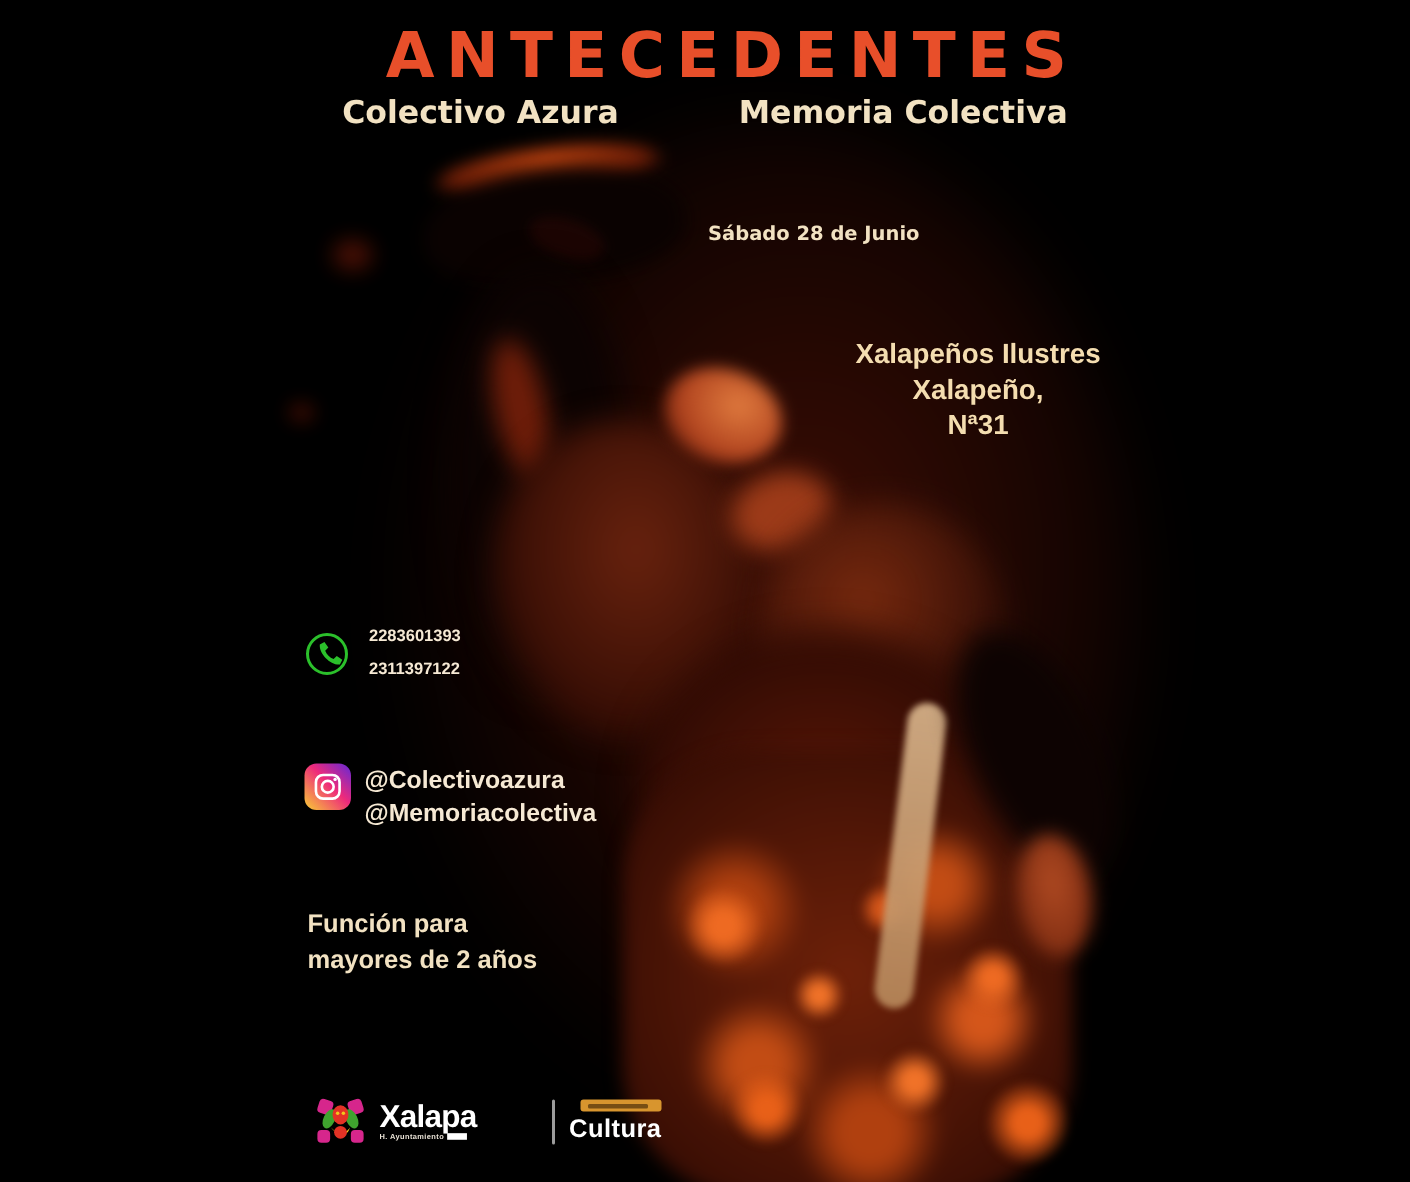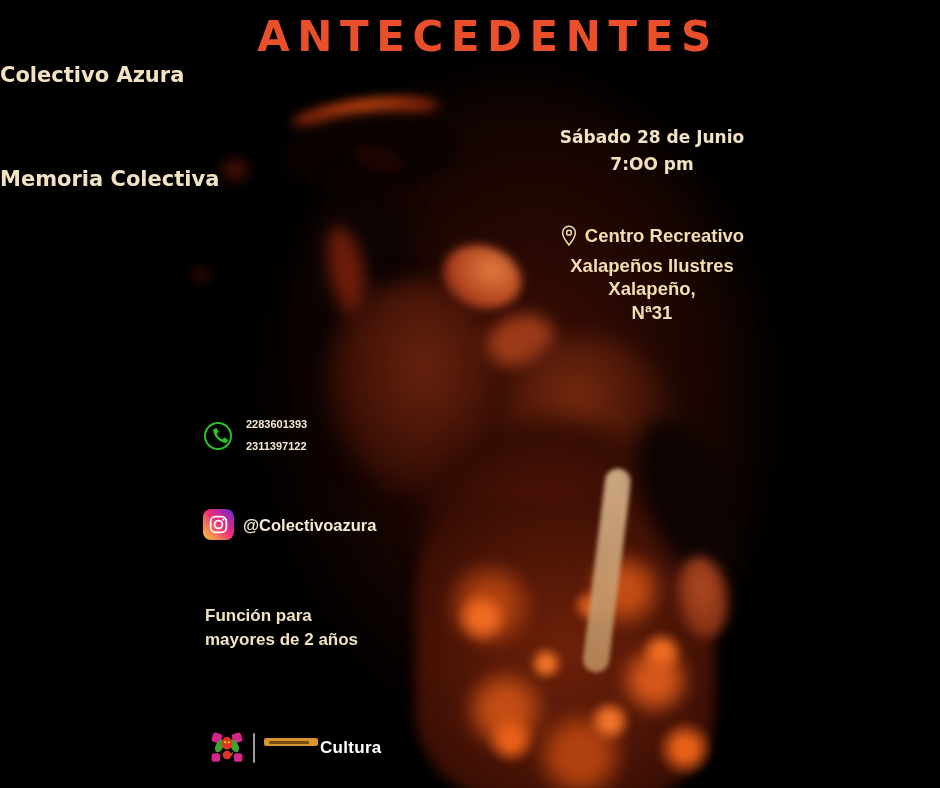--- a/index.html
+++ b/index.html
@@ -63,47 +63,47 @@
         background:radial-gradient(ellipse at 50% 40%,#b04a22,#7a2a10 80%);
         transform:rotate(-8deg);filter:blur(6px);}
   .speck1{left:222px;top:160px;width:26px;height:20px;background:#5f1406;filter:blur(7px);opacity:.8;}
   .speck2{left:192px;top:268px;width:18px;height:14px;background:#4a0f04;filter:blur(6px);opacity:.7;}
 
   
   .title{position:absolute;left:18px;top:12px;width:940px;margin:0;text-align:center;
         font-family:"DejaVu Sans",sans-serif;font-weight:800;font-size:42px;
         letter-spacing:.18em;color:#e84f2a;text-transform:uppercase;}
   .groups{position:absolute;left:0;top:63px;width:940px;display:flex;justify-content:center;gap:80px;
-        font-family:"DejaVu Sans",sans-serif;font-weight:700;font-size:21px;color:#f2e2c2;flex-direction:column;}
-  .schedule{position:absolute;left:472px;top:124px;width:360px;text-align:center;
-        font-family:"DejaVu Sans",sans-serif;font-weight:700;font-size:17px;
+        font-family:"DejaVu Sans",sans-serif;font-weight:700;font-size:21px;color:#f2e2c2;}
+  .schedule{position:absolute;left:472px;top:144px;width:360px;
+        font-family:"DejaVu Sans",sans-serif;font-weight:700;font-size:13px;
         line-height:26.5px;color:#f2e2c2;}
   .venue{position:absolute;left:472px;top:224px;width:360px;text-align:center;
         font-weight:700;font-size:18.5px;line-height:23.5px;color:#f4ddb0;}
   .venue-first{display:inline-flex;align-items:center;gap:7px;}
   .venue-first svg{flex:0 0 auto;}
   .contact{position:absolute;left:203px;top:414px;display:flex;align-items:center;gap:13px;}
   .contact .nums{font-weight:700;font-size:11px;line-height:21.5px;color:#f6e9d4;}
-  .social{position:absolute;left:203px;top:509px;display:flex;align-items:center;gap:9px;}
+  .social{position:absolute;left:203px;top:509px;display:flex;align-items:flex-start;gap:9px;}
   .social .handles{font-weight:700;font-size:16.5px;line-height:22px;color:#f6e9d4;}
   .ig-icon{width:31px;height:31px;border-radius:8px;display:flex;align-items:center;justify-content:center;
         background:linear-gradient(45deg,#f9ce34 0%,#ee2a7b 55%,#6228d7 100%);}
   .age{position:absolute;left:205px;top:604px;font-weight:700;font-size:17px;
         line-height:23.5px;color:#f2e2c2;}
 
   
   .footer{position:absolute;left:210px;top:731px;display:flex;align-items:center;gap:9px;}
   .xalapa{display:flex;flex-direction:column;line-height:1;}
   .xalapa-word{font-weight:800;font-size:21px;color:#fff;letter-spacing:-.5px;}
   .xalapa-sub{display:flex;align-items:center;gap:4px;height:6px;margin-top:1px;
         transform:scale(.55);transform-origin:left top;white-space:nowrap;}
   .xalapa-sub span{font-size:9px;font-weight:700;color:#e9e2d6;letter-spacing:.5px;}
   .xalapa-sub i{display:inline-block;width:24px;height:8px;background:#fff;}
   .divider{width:2px;height:30px;background:#9c9c9c;border-radius:1px;}
-  .cultura{display:flex;flex-direction:row;align-items:flex-start;gap:2px;}
+  .cultura{display:flex;flex-direction:column;align-items:flex-end;gap:2px;}
   .cultura-pill{width:54px;height:8px;background:#d8952e;border-radius:2px;position:relative;}
   .cultura-pill::after{content:"";position:absolute;left:5px;top:2.5px;width:40px;height:3px;
         background:rgba(40,20,0,.55);border-radius:1px;}
   .cultura-word{font-weight:800;font-size:17px;color:#fff;letter-spacing:.3px;}
 </style>
 </head>
 <body>
 
 <div class="stage">
 
@@ -130,31 +130,23 @@
 
   <h1 class="title">ANTECEDENTES</h1>
 
   <div class="groups">
     <span>Colectivo Azura</span>
     <span>Memoria Colectiva</span>
   </div>
 
   <div class="schedule">
     <div>Sábado 28 de Junio</div>
-    <div>7:OO pm</div>
   </div>
 
   <div class="venue">
-    <div class="venue-first">
-      <svg width="18" height="24" viewBox="0 0 24 30" fill="none" stroke="#f4ddb0" stroke-width="2">
-        <path d="M12 2 C7 2 3.5 6 3.5 10.5 C3.5 16.5 12 27 12 27 S20.5 16.5 20.5 10.5 C20.5 6 17 2 12 2 Z"></path>
-        <circle cx="12" cy="10.5" r="3.2"></circle>
-      </svg>
-      <span>Centro Recreativo</span>
-    </div>
     <div>Xalapeños Ilustres</div>
     <div>Xalapeño,</div>
     <div>Nª31</div>
   </div>
 
   <div class="contact">
     <svg width="30" height="30" viewBox="0 0 30 30">
       <circle cx="15" cy="15" r="13" fill="none" stroke="#2bc02b" stroke-width="2"></circle>
       <path fill="#2bc02b" d="M10.2 8.6 l3.1-1.6 2.6 3.7 -2.1 2.1 c1 2.6 3 4.6 5.6 5.6 l2.1-2.1 3.7 2.6 -1.6 3.1 c-6.2 .6 -14 -7.2 -13.4 -13.4 z"></path>
     </svg>
@@ -167,20 +159,21 @@
   <div class="social">
     <div class="ig-icon">
       <svg width="21" height="21" viewBox="0 0 24 24" fill="none" stroke="#fff" stroke-width="2">
         <rect x="3" y="3" width="18" height="18" rx="5.5"></rect>
         <circle cx="12" cy="12" r="4.5"></circle>
         <circle cx="17.6" cy="6.4" r="1.3" fill="#fff" stroke="none"></circle>
       </svg>
     </div>
     <div class="handles">
       <div>@Colectivoazura</div>
+      <div>@Memoriacolectiva</div>
     </div>
   </div>
 
   <div class="age">
     <div>Función para</div>
     <div>mayores de 2 años</div>
   </div>
 
   <div class="footer">
     <svg width="34" height="34" viewBox="0 0 32 32">
@@ -193,20 +186,27 @@
       <g fill="#3fa32e">
         <ellipse cx="9" cy="14" rx="3.6" ry="6.5" transform="rotate(26 9 14)"></ellipse>
         <ellipse cx="23" cy="14" rx="3.6" ry="6.5" transform="rotate(-26 23 14)"></ellipse>
       </g>
       <ellipse cx="16" cy="11.5" rx="5" ry="6" fill="#e33225"></ellipse>
       <path d="M10 19.5 q6 8 12 0 q-3 9 -12 0 z" fill="#f2c51d"></path>
       <circle cx="16" cy="22.5" r="4" fill="#e33225"></circle>
       <circle cx="14.2" cy="10.5" r="1.1" fill="#f2c51d"></circle>
       <circle cx="17.8" cy="10.5" r="1.1" fill="#f2c51d"></circle>
     </svg>
+    <div class="xalapa">
+      <span class="xalapa-word">Xalapa</span>
+      <span class="xalapa-sub">
+        <span>H. Ayuntamiento</span>
+        <i></i>
+      </span>
+    </div>
     <div class="divider"></div>
     <div class="cultura">
       <div class="cultura-pill"></div>
       <span class="cultura-word">Cultura</span>
     </div>
   </div>
 
 </div>
 
 </body></html>

